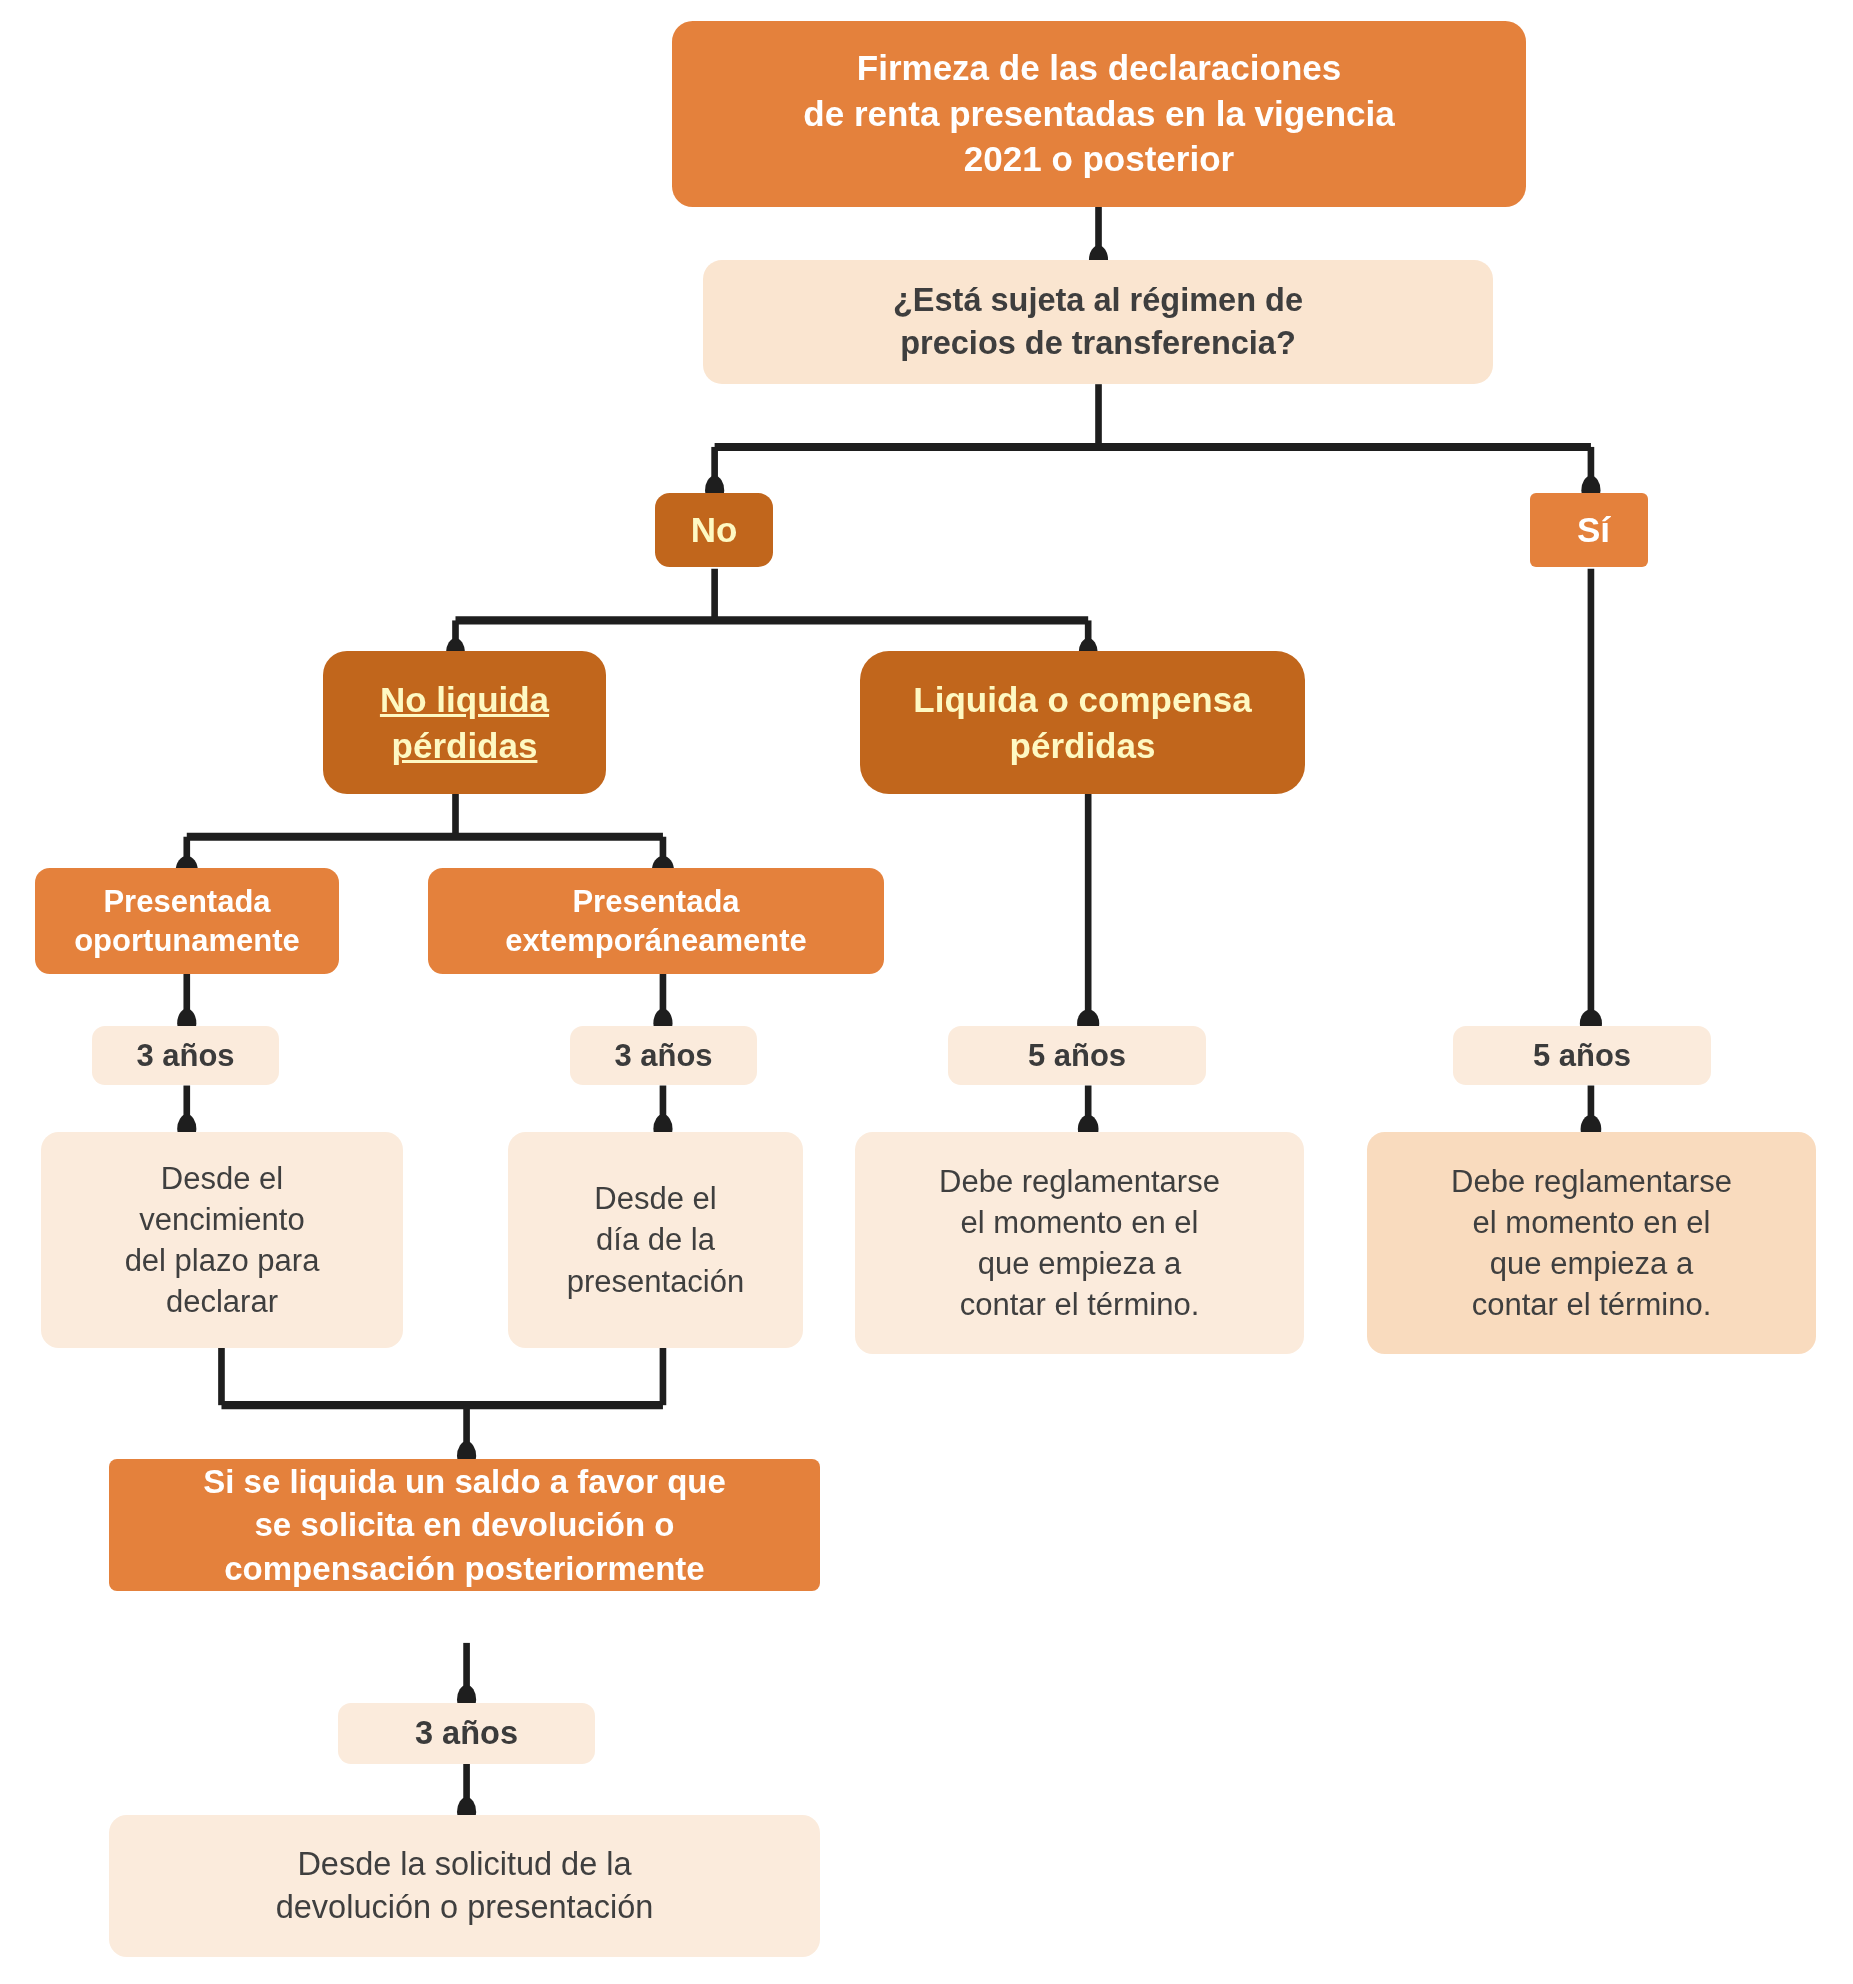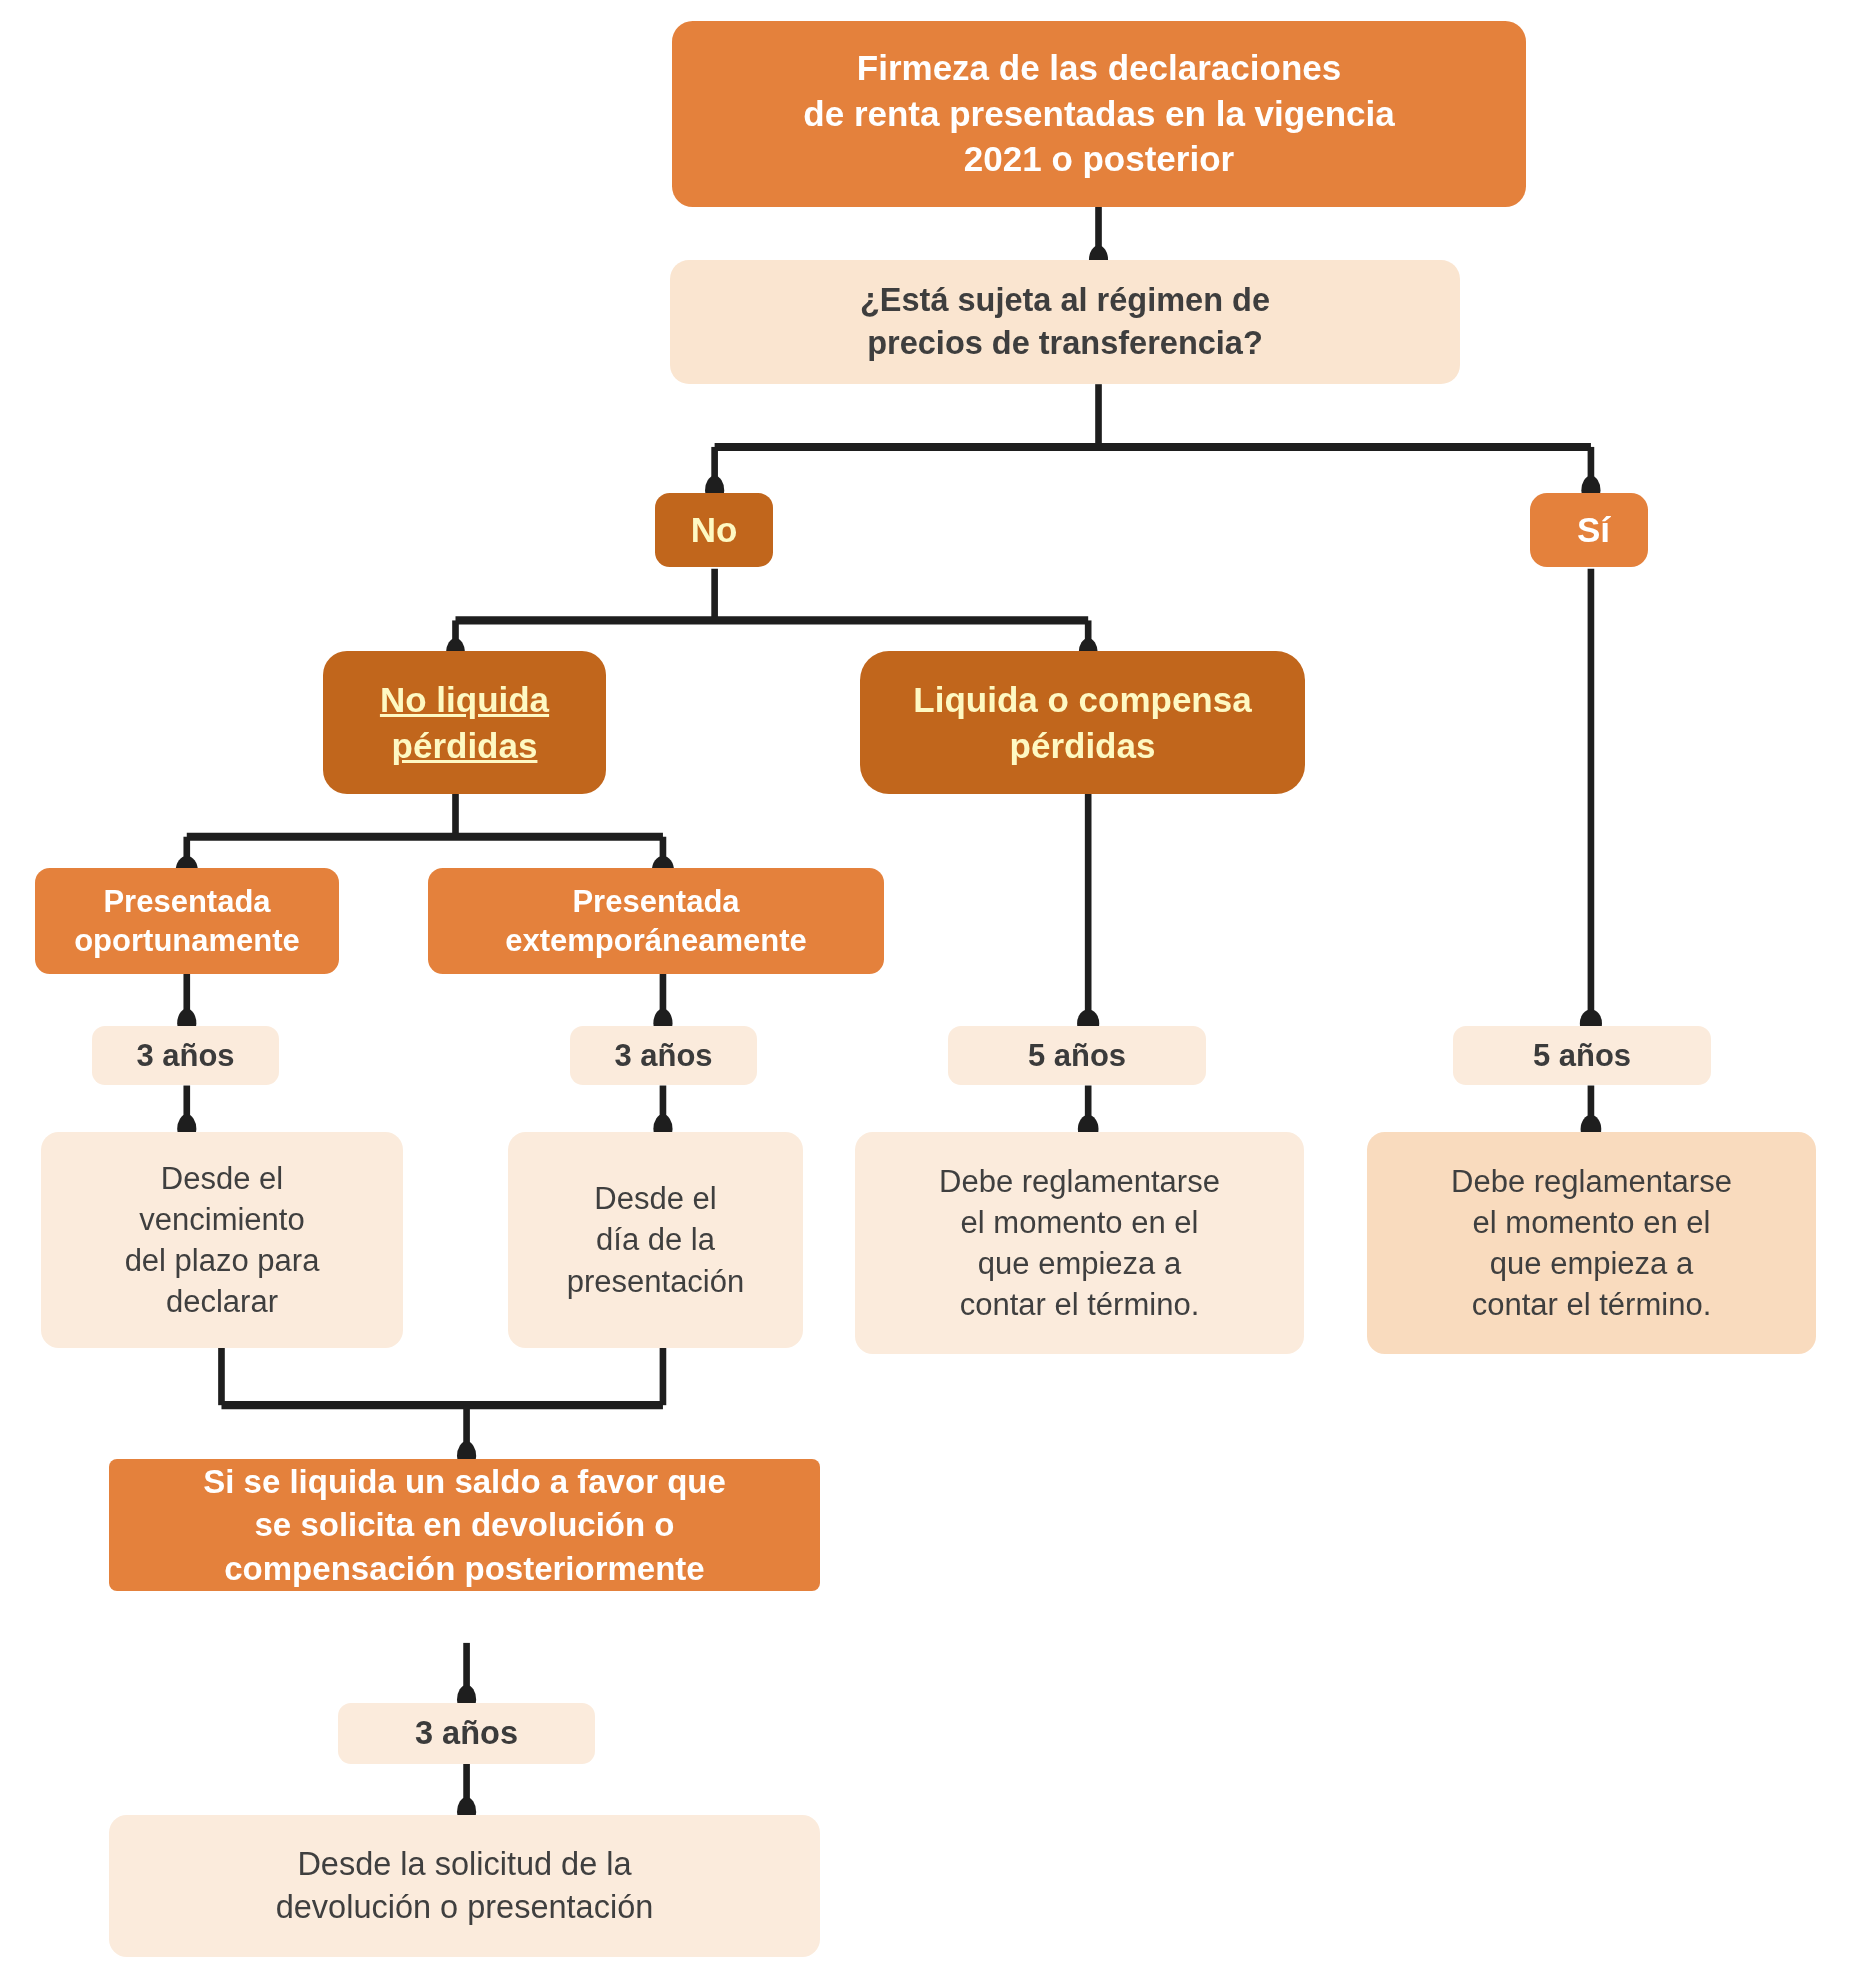--- a/index.html
+++ b/index.html
@@ -145,30 +145,30 @@
       <ellipse cx="632" cy="2454" rx="13" ry="20"></ellipse>
     </g>
   </svg>
 
   <div class="node v-orange" style="left:672px; top:20.7px; width:854px; height:186px; font-size:35px; line-height:1.30; border-radius:20.7px;">
     <span class="txt">Firmeza de las declaraciones
 de renta presentadas en la vigencia
 2021 o posterior</span>
   </div>
 
-  <div class="node v-cream" style="left:670px; top:260px; width:790px; height:124px; font-size:32.5px; line-height:1.32;">
+  <div class="node v-cream" style="left:703px; top:260px; width:790px; height:124px; font-size:32.5px; line-height:1.32;">
     <span class="txt">¿Está sujeta al régimen de
 precios de transferencia?</span>
   </div>
 
   <div class="node v-darkorange" style="left:655px; top:493px; width:118px; height:74px; font-size:35px; border-radius:14.8px;">
     <span class="txt">No</span>
   </div>
 
-  <div class="node v-orange" style="left:1530px; top:493px; width:118px; height:74px; font-size:35px; border-radius:17px;padding-left:9px;">
+  <div class="node v-orange" style="left:1530px; top:493px; width:118px; height:74px; font-size:35px; border-radius:6px;padding-left:9px;">
     <span class="txt">Sí</span>
   </div>
 
   <div class="node v-darkorange" style="left:323px; top:651px; width:283px; height:143px; font-size:35px; line-height:1.30; border-radius:24px;text-decoration:underline;">
     <span class="txt">No liquida
 pérdidas</span>
   </div>
 
   <div class="node v-darkorange" style="left:860px; top:651px; width:445px; height:143px; font-size:35px; line-height:1.30; border-radius:29px;">
     <span class="txt">Liquida o compensa

